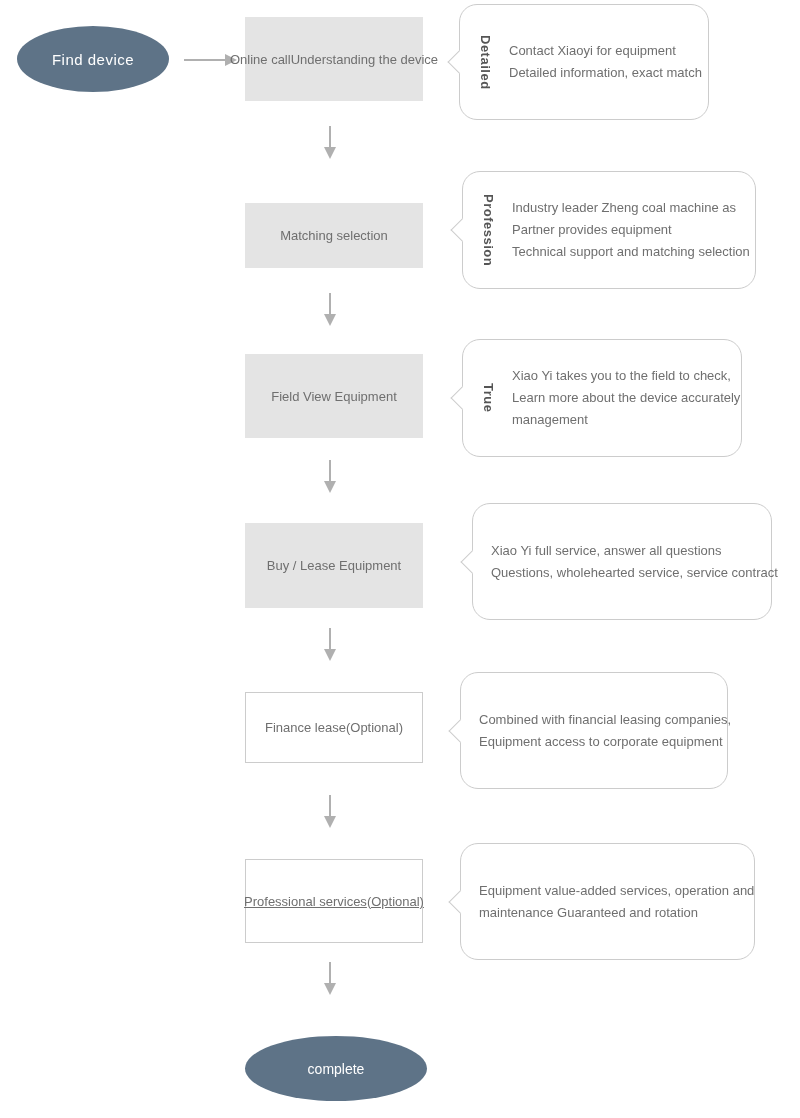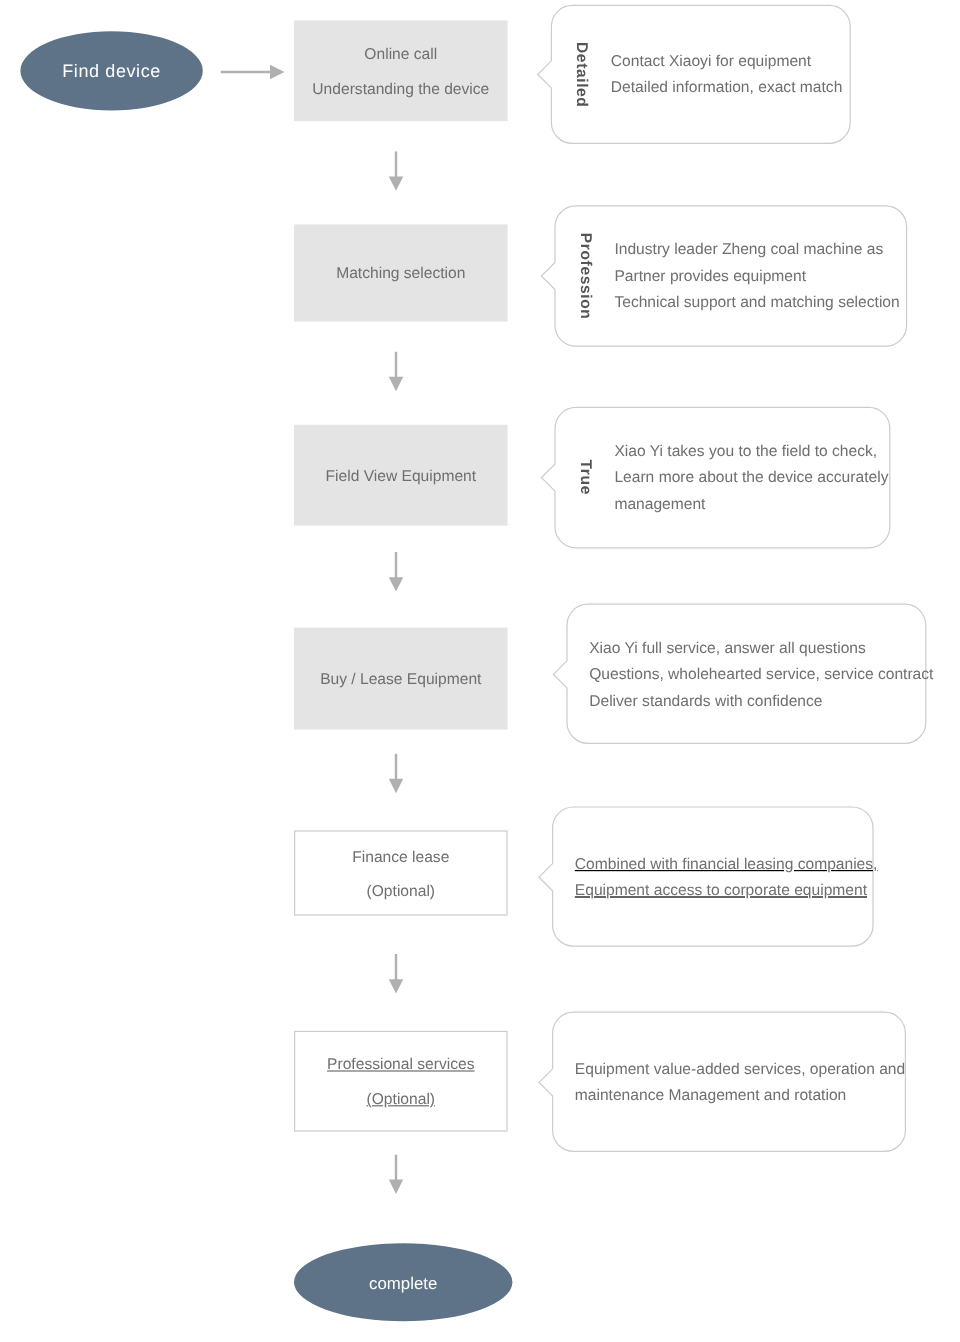--- a/index.html
+++ b/index.html
@@ -9,21 +9,21 @@
   *{margin:0;padding:0;box-sizing:border-box;}
   html,body{background:#fff;}
   body{font-family:"Liberation Sans","DejaVu Sans",sans-serif;}
   .canvas{position:relative;width:800px;height:1118px;background:#fff;overflow:hidden;}
 
   .ellipse{position:absolute;border-radius:50%;background:var(--accent);
     display:flex;align-items:center;justify-content:center;color:#fff;font-weight:400;}
   .ellipse.start{font-size:15px;letter-spacing:.5px;}
   .ellipse.end{font-size:14px;}
 
-  .box{position:absolute;left:245px;width:178px;display:flex;flex-direction:column;
+  .box{position:absolute;left:245px;width:178px;display:flex;
     justify-content:center;align-items:center;color:var(--text);font-size:13px;}
   .box.filled{background:var(--box-fill);}
   .box.outlined{background:#fff;border:1px solid var(--line);}
   .box-line{line-height:29px;white-space:nowrap;}
 
   .bubble{position:absolute;background:#fff;border:1px solid var(--line);border-radius:18px;
     display:flex;align-items:center;padding:0 6px 0 18px;}
   .bubble::before{content:"";position:absolute;left:-9px;top:50%;width:16px;height:16px;
     background:#fff;border-left:1px solid var(--line);border-bottom:1px solid var(--line);
     transform:translateY(-50%) rotate(45deg);}
@@ -58,21 +58,21 @@
       <div class="bubble-line">Contact Xiaoyi for equipment</div>
       <div class="bubble-line">Detailed information, exact match</div>
     </div>
   </div>
 
   <svg class="arrow" style="left:322px;top:126px;" width="16" height="34" viewBox="0 0 16 34">
     <line x1="8" y1="0" x2="8" y2="22" stroke="#b0b0b0" stroke-width="2"></line>
     <polygon points="2,21 14,21 8,33" fill="#b0b0b0"></polygon>
   </svg>
 
-  <div class="box filled" style="top:187px;height:81px;">
+  <div class="box filled" style="top:203px;height:65px;">
     <div class="box-line">Matching selection</div>
   </div>
   <div class="bubble" style="left:462px;top:171px;width:294px;height:118px;">
     <div class="vtag">Profession</div>
     <div class="bubble-text">
       <div class="bubble-line">Industry leader Zheng coal machine as</div>
       <div class="bubble-line">Partner provides equipment</div>
       <div class="bubble-line">Technical support and matching selection</div>
     </div>
   </div>
@@ -99,53 +99,52 @@
     <polygon points="2,21 14,21 8,33" fill="#b0b0b0"></polygon>
   </svg>
 
   <div class="box filled" style="top:523px;height:85px;">
     <div class="box-line">Buy / Lease Equipment</div>
   </div>
   <div class="bubble" style="left:472px;top:503px;width:300px;height:117px;">
     <div class="bubble-text">
       <div class="bubble-line">Xiao Yi full service, answer all questions</div>
       <div class="bubble-line">Questions, wholehearted service, service contract</div>
-      <div class="bubble-line">Deliver standards with confidence</div>
     </div>
   </div>
 
   <svg class="arrow" style="left:322px;top:628px;" width="16" height="34" viewBox="0 0 16 34">
     <line x1="8" y1="0" x2="8" y2="22" stroke="#b0b0b0" stroke-width="2"></line>
     <polygon points="2,21 14,21 8,33" fill="#b0b0b0"></polygon>
   </svg>
 
   <div class="box outlined" style="top:692px;height:71px;">
     <div class="box-line">Finance lease</div>
     <div class="box-line">(Optional)</div>
   </div>
-  <div class="bubble" style="left:460px;top:672px;width:268px;height:117px;text-decoration:underline;">
+  <div class="bubble" style="left:460px;top:672px;width:268px;height:117px;">
     <div class="bubble-text">
       <div class="bubble-line">Combined with financial leasing companies,</div>
       <div class="bubble-line">Equipment access to corporate equipment</div>
     </div>
   </div>
 
   <svg class="arrow" style="left:322px;top:795px;" width="16" height="34" viewBox="0 0 16 34">
     <line x1="8" y1="0" x2="8" y2="22" stroke="#b0b0b0" stroke-width="2"></line>
     <polygon points="2,21 14,21 8,33" fill="#b0b0b0"></polygon>
   </svg>
 
   <div class="box outlined" style="top:859px;height:84px;text-decoration:underline;">
     <div class="box-line">Professional services</div>
     <div class="box-line">(Optional)</div>
   </div>
   <div class="bubble" style="left:460px;top:843px;width:295px;height:117px;">
     <div class="bubble-text">
       <div class="bubble-line">Equipment value-added services, operation and</div>
-      <div class="bubble-line"> maintenance Management and rotation</div>
+      <div class="bubble-line"> maintenance Guaranteed and rotation</div>
     </div>
   </div>
 
   <svg class="arrow" style="left:322px;top:962px;" width="16" height="34" viewBox="0 0 16 34">
     <line x1="8" y1="0" x2="8" y2="22" stroke="#b0b0b0" stroke-width="2"></line>
     <polygon points="2,21 14,21 8,33" fill="#b0b0b0"></polygon>
   </svg>
 
   <div class="ellipse end" style="left:245px;top:1036px;width:182px;height:65px;">
     <span>complete</span>

